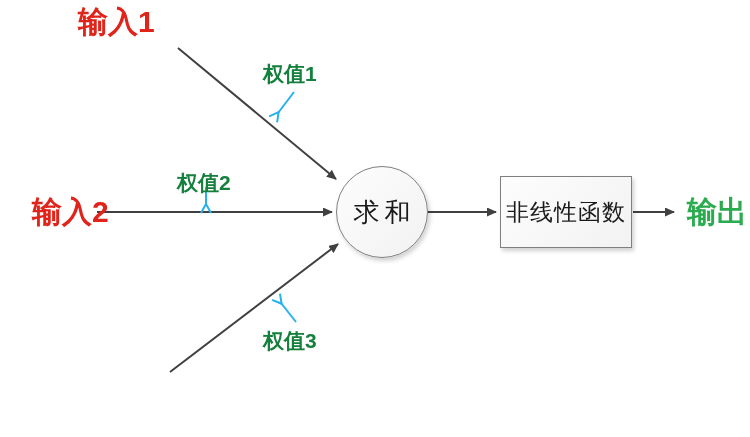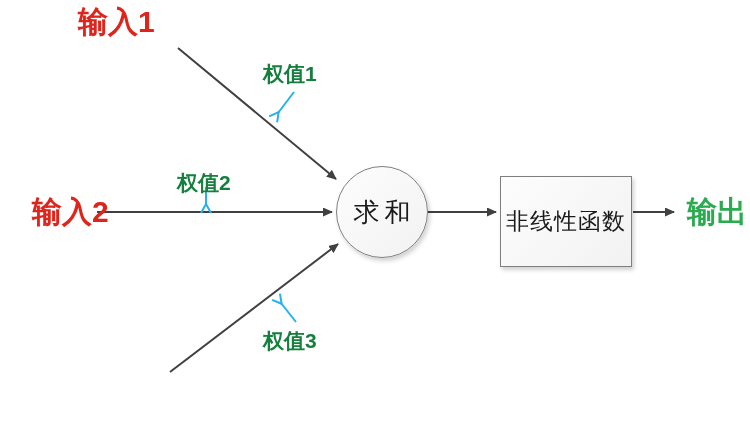--- a/index.html
+++ b/index.html
@@ -47,21 +47,21 @@
     left:336px;top:166px;
     width:92px;height:92px;
     border-radius:50%;
     font-size:26px;
     letter-spacing:5px;
     padding-left:5px;
     box-sizing:border-box;
   }
   .node-func{
     left:500px;top:176px;
-    width:132px;height:91px;
+    width:132px;height:72px;
     font-size:23px;
     letter-spacing:1px;
     box-sizing:border-box;
   }
   .pos-input1{left:78px;top:7px;}
   .pos-input2{left:0px;top:197px;margin-left:32px;}
   .pos-input3{left:86px;top:399px;}
   .pos-weight1{left:263px;top:63px;}
   .pos-weight2{left:177px;top:172px;}
   .pos-weight3{left:263px;top:330px;}

